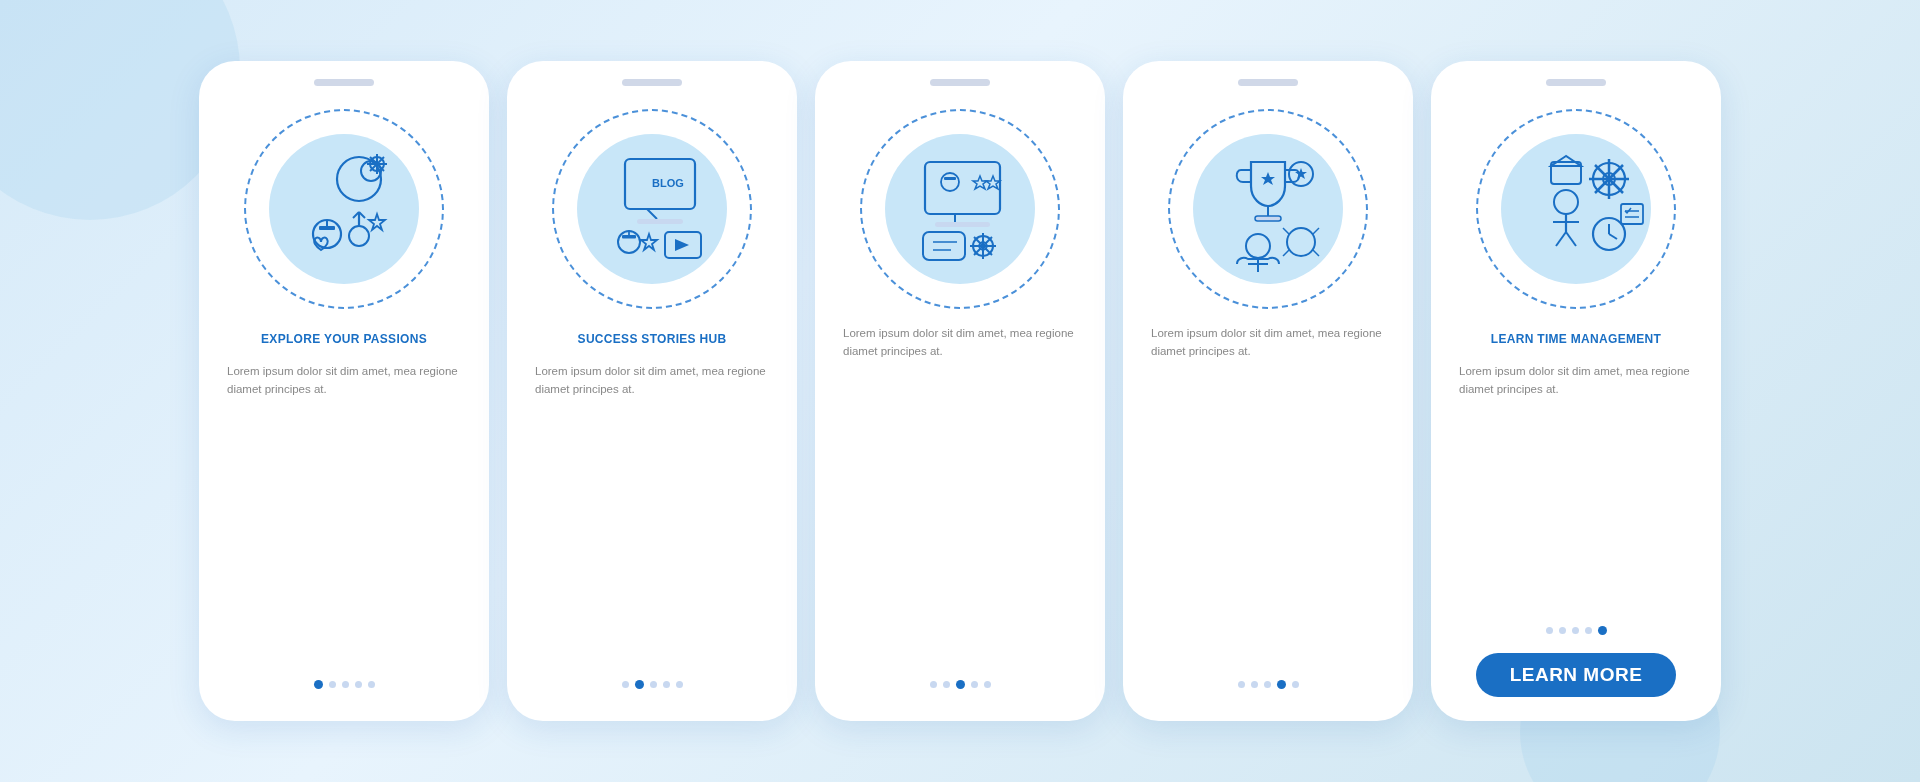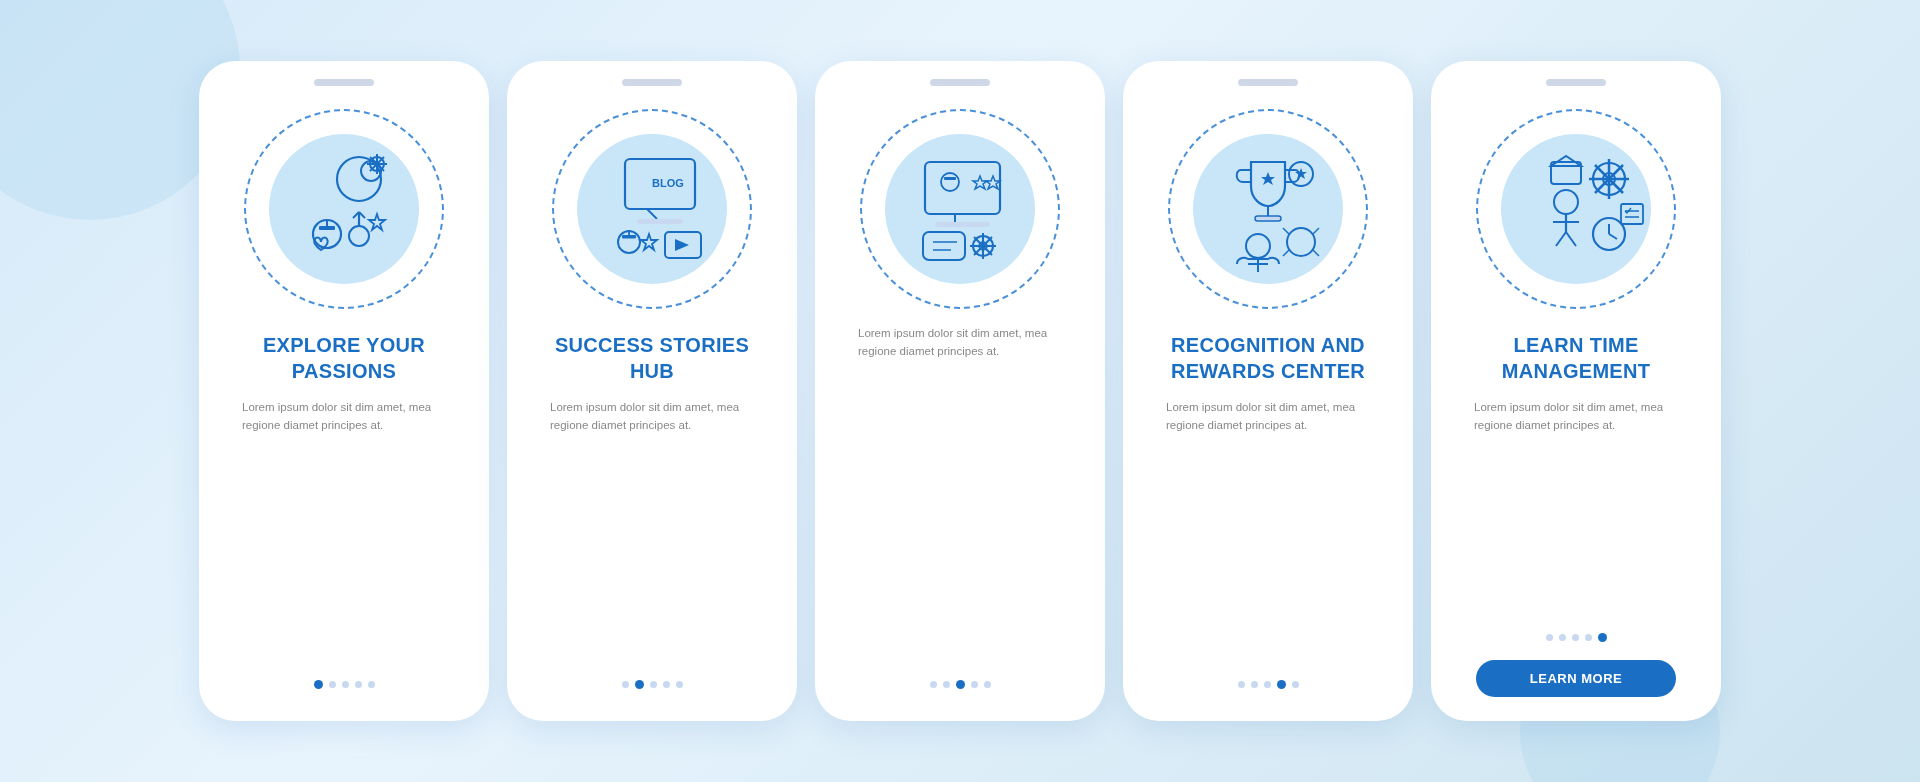--- a/index.html
+++ b/index.html
@@ -43,21 +43,21 @@
 
     .phone-card {
       width: 290px;
       height: 660px;
       background: white;
       border-radius: 36px;
       box-shadow: 0 8px 32px rgba(30, 100, 180, 0.13);
       display: flex;
       flex-direction: column;
       align-items: center;
-      padding: 18px 35px 24px;
+      padding: 18px 20px 24px;
       position: relative;
       overflow: hidden;
     }
 
     
     .phone-speaker {
       width: 60px;
       height: 7px;
       background: #d0d8e8;
       border-radius: 4px;
@@ -101,21 +101,21 @@
 
     .svg-illustration {
       position: relative;
       z-index: 2;
       width: 170px;
       height: 170px;
     }
 
     
     .card-title {
-      font-size: 20px;
+      font-size: 12px;
       font-weight: 800;
       color: #1a6fc4;
       text-align: center;
       text-transform: uppercase;
       line-height: 1.3;
       margin-top: 8px;
       margin-bottom: 14px;
       letter-spacing: 0.3px;
     }
 
@@ -150,21 +150,21 @@
       height: 9px;
     }
 
     
     .learn-more-btn {
       background: #1a6fc4;
       color: white;
       border: none;
       border-radius: 22px;
       padding: 11px 32px;
-      font-size: 13px;
+      font-size: 19px;
       font-weight: 700;
       letter-spacing: 0.5px;
       text-transform: uppercase;
       cursor: pointer;
       margin-top: 10px;
       width: 200px;
     }
   </style>
 </head>
 <body>
@@ -320,21 +320,20 @@
 
         <path d="M54 140 C54 135 60 132 65 135 L85 135 C90 132 96 135 96 140" fill="none" stroke="#1a6fc4" stroke-width="2"></path>
 
         <circle cx="118" cy="118" r="14" fill="none" stroke="#1a6fc4" stroke-width="2"></circle>
         <line x1="106" y1="110" x2="100" y2="104" stroke="#1a6fc4" stroke-width="1.5"></line>
         <line x1="130" y1="110" x2="136" y2="104" stroke="#1a6fc4" stroke-width="1.5"></line>
         <line x1="106" y1="126" x2="100" y2="132" stroke="#1a6fc4" stroke-width="1.5"></line>
         <line x1="130" y1="126" x2="136" y2="132" stroke="#1a6fc4" stroke-width="1.5"></line>
       </svg>
     </div>
-    <div class="card-title">RECOGNITION AND REWARDS CENTER</div>
     <div class="card-desc">Lorem ipsum dolor sit dim amet, mea regione diamet principes at.</div>
     <div class="dots-row">
       <div class="dot"></div>
       <div class="dot"></div>
       <div class="dot"></div>
       <div class="dot active"></div>
       <div class="dot"></div>
     </div>
   </div>
 

